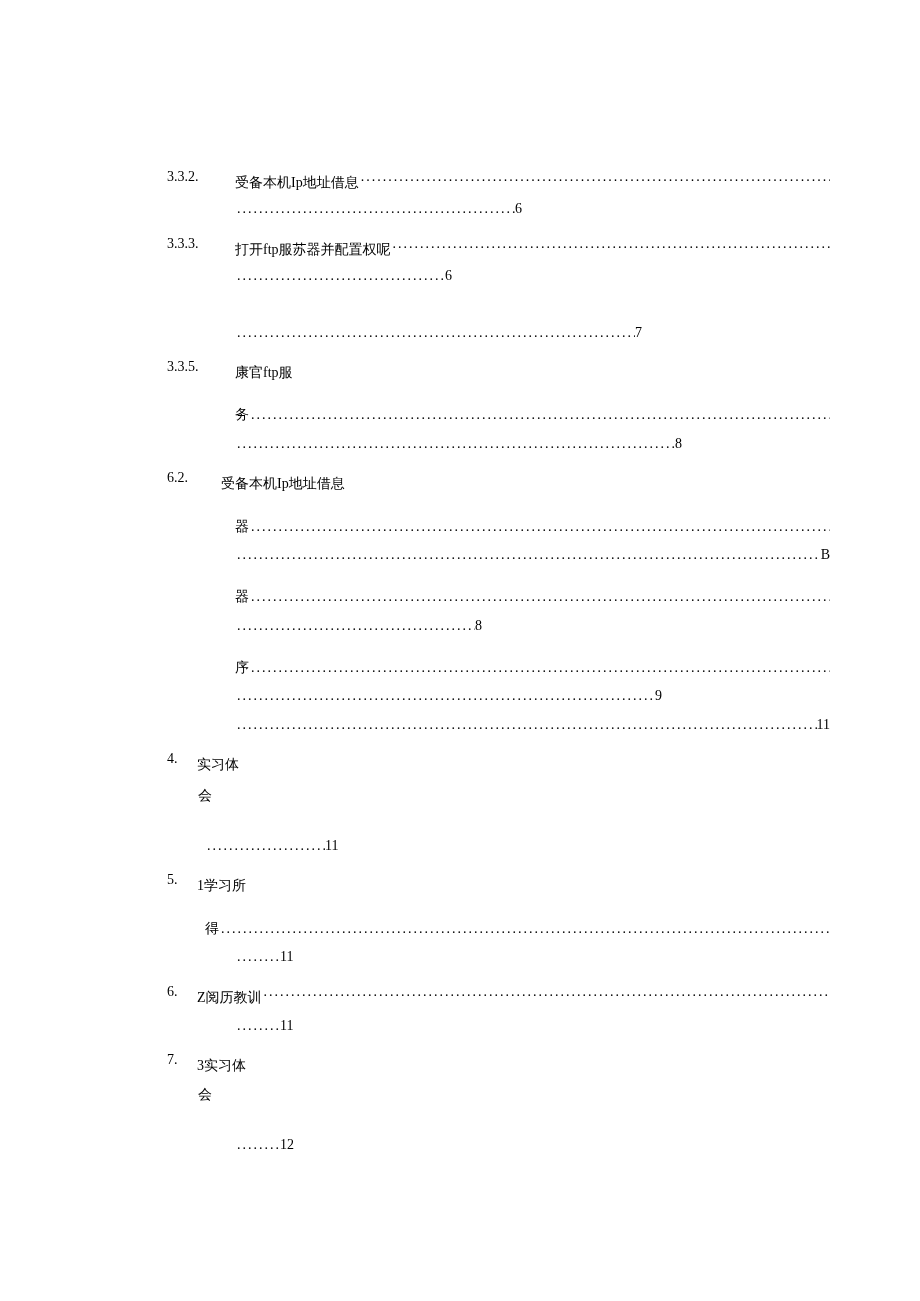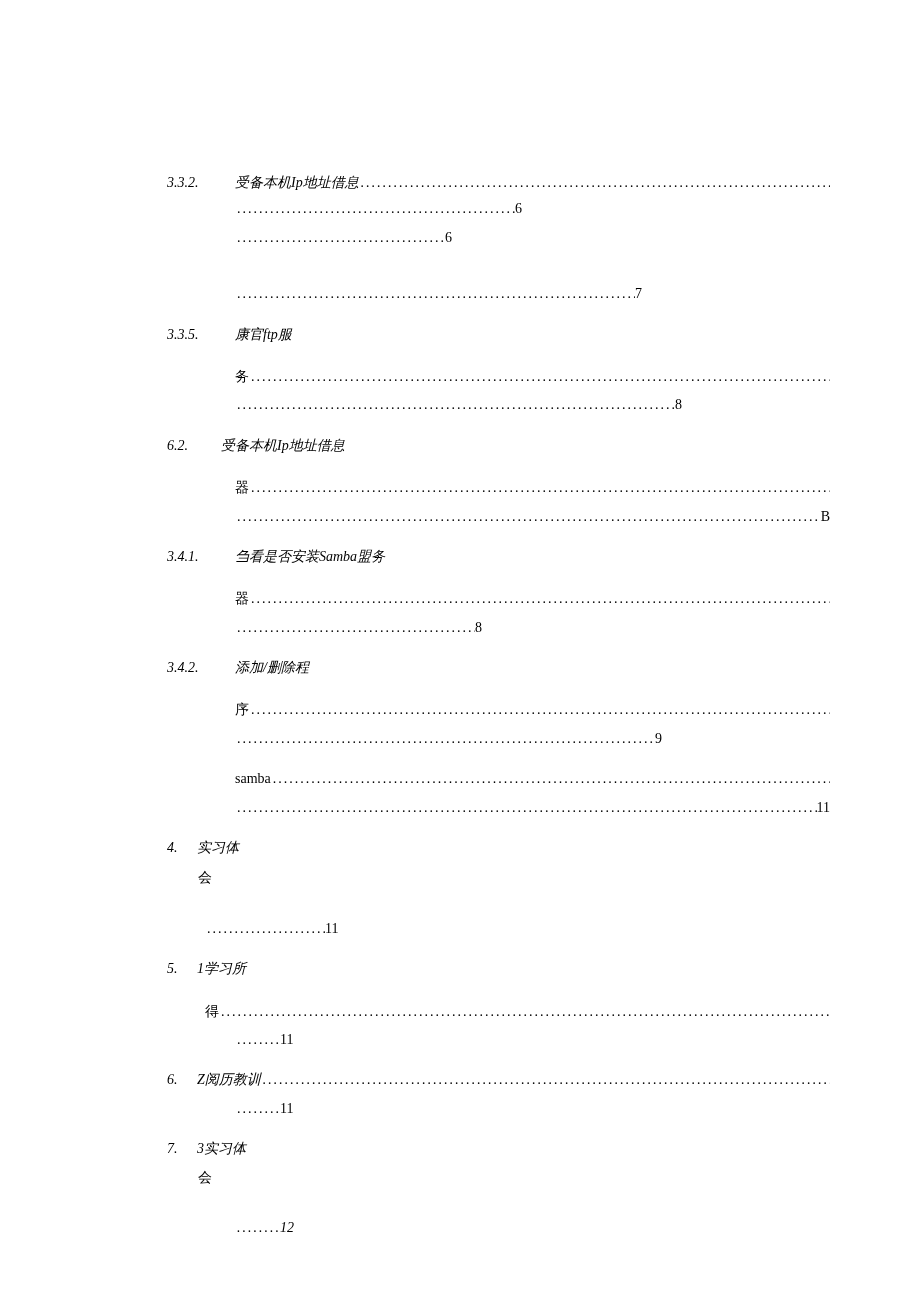--- a/index.html
+++ b/index.html
@@ -8,23 +8,22 @@
       font-size: 14px;
       color: #000;
       background: #fff;
       width: 920px;
       height: 1301px;
       padding: 160px 90px 60px 95px;
       line-height: 1.6;
     }
     .toc-entry {
       display: flex;
-      align-items: flex-end;
+      align-items: center;
       margin-bottom: 4px;
-      font-style: italic;
     }
     .toc-num {
       min-width: 72px;
       padding-left: 0;
     }
     .toc-num-indent1 {
       padding-left: 72px;
       min-width: 140px;
     }
     .toc-num-top {
@@ -80,20 +79,25 @@
     <span class="toc-title">受备本机Ip地址借息</span>
     <span class="dots"></span>
   </div>
   <div class="cont-line">
     <span class="dots" style="max-width:280px;"></span>
     <span class="page-num">6</span>
   </div>
 </div>
 
 <div class="block">
+  <div class="toc-entry">
+    <span class="toc-num toc-num-indent1">3.3.3.</span>
+    <span class="toc-title">打开ftp服苏器并配置权呢</span>
+    <span class="dots"></span>
+  </div>
   <div class="cont-line">
     <span class="dots" style="max-width:210px;"></span>
     <span class="page-num">6</span>
   </div>
 </div>
 
 <div class="block">
   <div class="spacer"></div>
   <div class="cont-line">
     <span class="dots" style="max-width:400px;"></span>
@@ -125,54 +129,42 @@
     <span class="toc-title">器</span>
     <span class="dots"></span>
   </div>
   <div class="cont-line">
     <span class="dots"></span>
     <span class="page-num">B</span>
   </div>
 </div>
 
 <div class="block">
-  <div class="toc-entry title-only">
-    <span class="toc-num toc-num-indent1">3.4.1.</span>
-    <span class="toc-title">刍看是否安装Samba盟务</span>
-  </div>
   <div class="cont-line" style="margin-top:8px;">
     <span class="toc-title">器</span>
     <span class="dots"></span>
   </div>
   <div class="cont-line">
     <span class="dots" style="max-width:240px;"></span>
     <span class="page-num">8</span>
   </div>
 </div>
 
 <div class="block">
-  <div class="toc-entry title-only">
-    <span class="toc-num toc-num-indent1">3.4.2.</span>
-    <span class="toc-title">添加/删除程</span>
-  </div>
   <div class="cont-line" style="margin-top:8px;">
     <span class="toc-title">序</span>
     <span class="dots"></span>
   </div>
   <div class="cont-line">
     <span class="dots" style="max-width:420px;"></span>
     <span class="page-num">9</span>
   </div>
 </div>
 
 <div class="block">
-  <div class="cont-line">
-    <span class="toc-title" style="font-family:'Times New Roman',serif;">samba</span>
-    <span class="dots"></span>
-  </div>
   <div class="cont-line">
     <span class="dots"></span>
     <span class="page-num">11</span>
   </div>
 </div>
 
 <div class="block">
   <div class="toc-entry title-only" style="padding-left:72px;">
     <span class="toc-num toc-num-top">4.</span>
     <span class="toc-title toc-num-top-label" style="padding-left:0;">实习体</span>
@@ -216,17 +208,17 @@
 
 <div class="block">
   <div class="toc-entry title-only" style="padding-left:72px;">
     <span class="toc-num toc-num-top">7.</span>
     <span class="toc-title">3实习体</span>
   </div>
   <div style="padding-left:103px; margin-top:6px;">
     <span>会</span>
   </div>
   <div class="spacer"></div>
-  <div class="cont-line cont-line-top" style="padding-left:140px;font-style:italic;">
+  <div class="cont-line cont-line-top" style="padding-left:140px;">
     <span class="dots" style="max-width:45px;"></span>
     <span class="page-num">12</span>
   </div>
 </div>
 
 </body></html>

